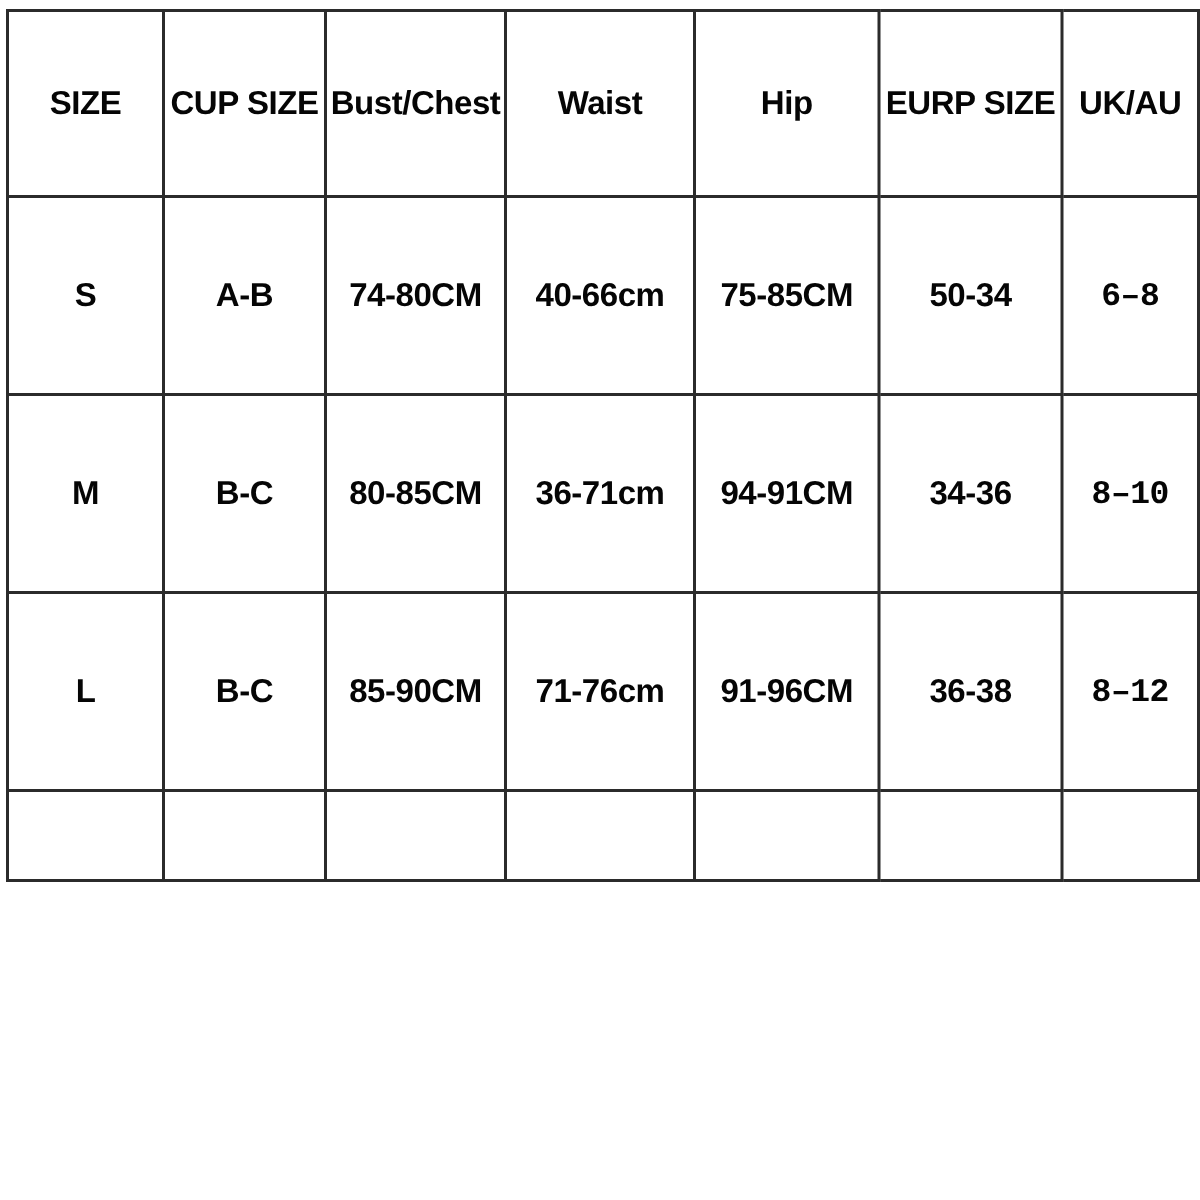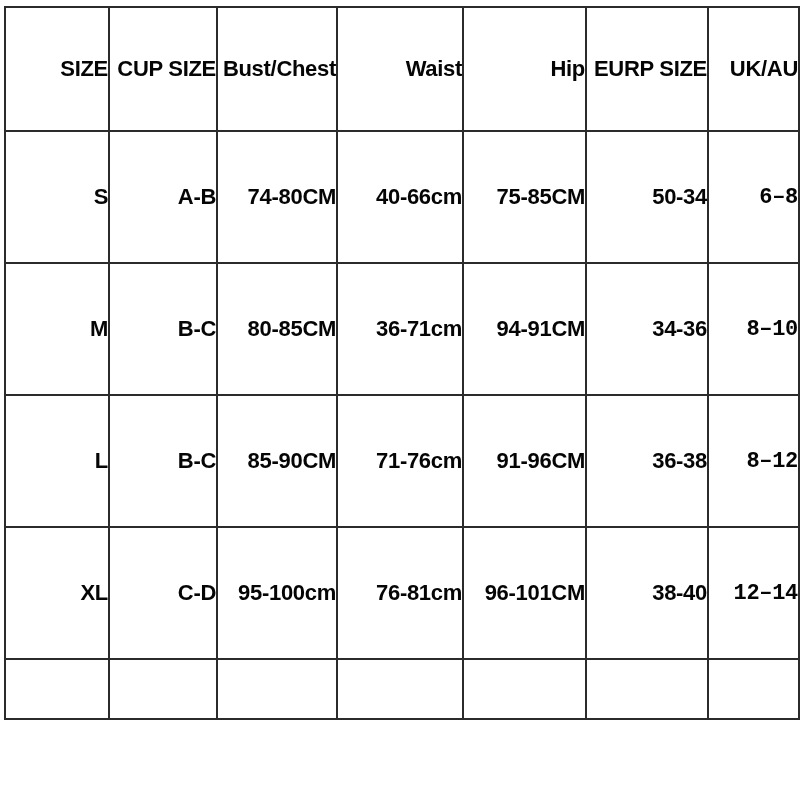--- a/index.html
+++ b/index.html
@@ -17,21 +17,21 @@
   table.size-chart {
     position: absolute;
     left: 4px;
     top: 6px;
     border-collapse: collapse;
     table-layout: fixed;
   }
   .size-chart th,
   .size-chart td {
     border: 2px solid #2b2b2b;
-    text-align: right;
+    text-align: center;
     vertical-align: middle;
     font-family: "Liberation Sans", sans-serif;
     font-weight: bold;
     color: #050505;
     font-size: 22px;
     letter-spacing: -0.3px;
     padding: 0;
     overflow: hidden;
     white-space: nowrap;
   }
@@ -85,29 +85,20 @@
     </tr>
     <tr>
       <td>L</td>
       <td>B-C</td>
       <td>85-90CM</td>
       <td>71-76cm</td>
       <td>91-96CM</td>
       <td>36-38</td>
       <td class="col-ukau">8–12</td>
     </tr>
-    <tr>
-      <td>XL</td>
-      <td>C-D</td>
-      <td>95-100cm</td>
-      <td>76-81cm</td>
-      <td>96-101CM</td>
-      <td>38-40</td>
-      <td class="col-ukau">12–14</td>
-    </tr>
     <tr class="partial-row">
       <td></td>
       <td></td>
       <td></td>
       <td></td>
       <td></td>
       <td></td>
       <td></td>
     </tr>
   </tbody>

